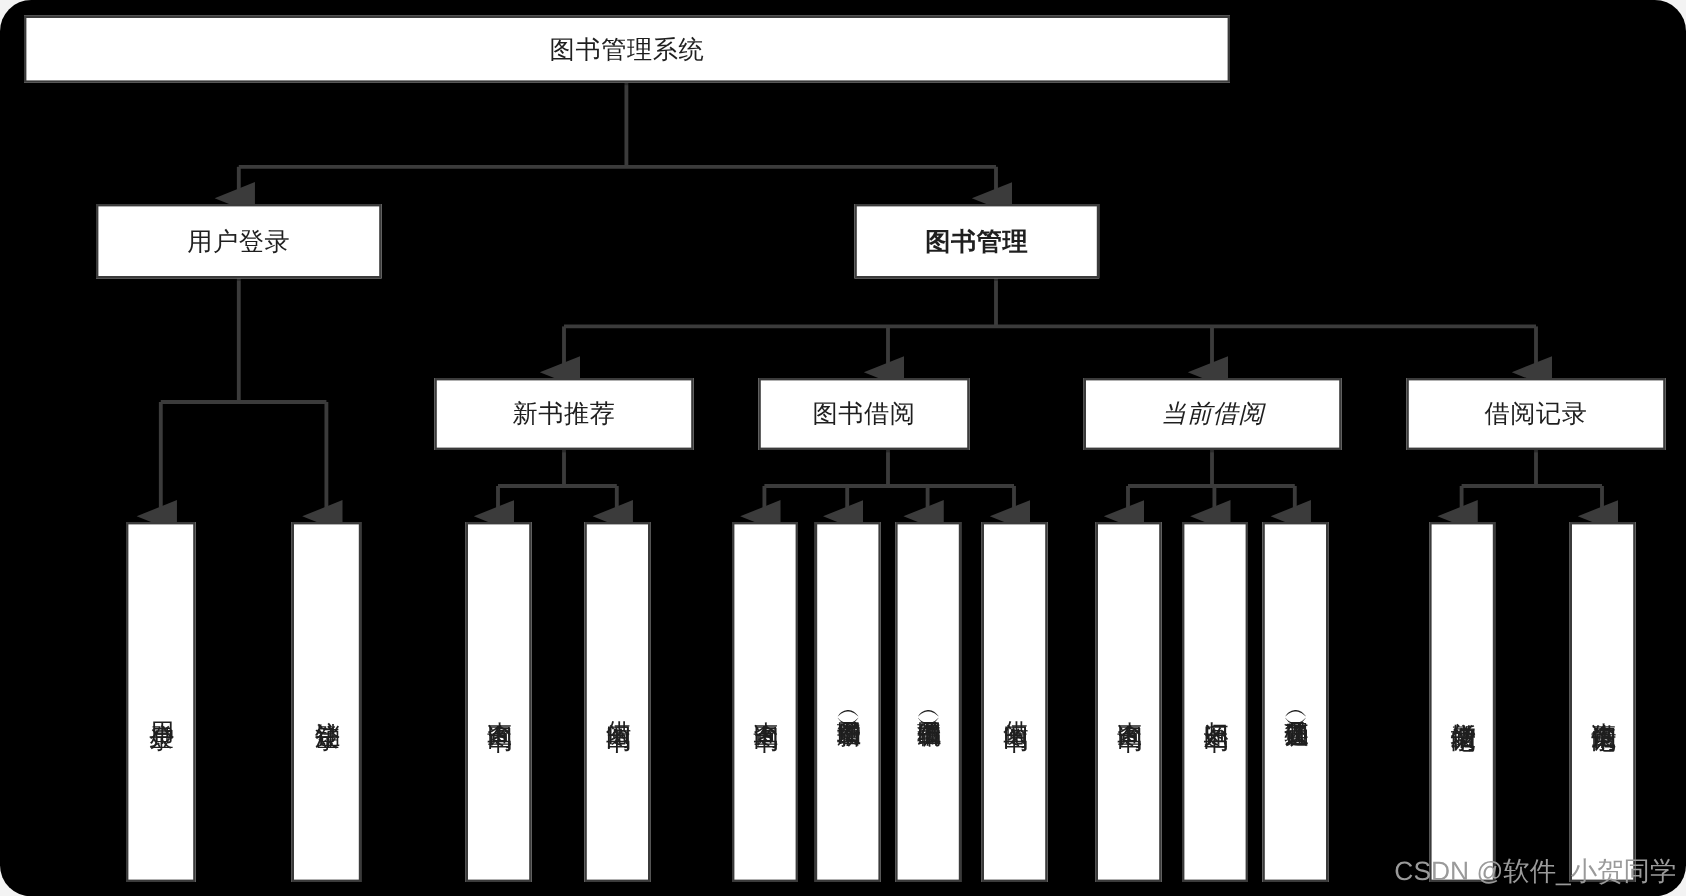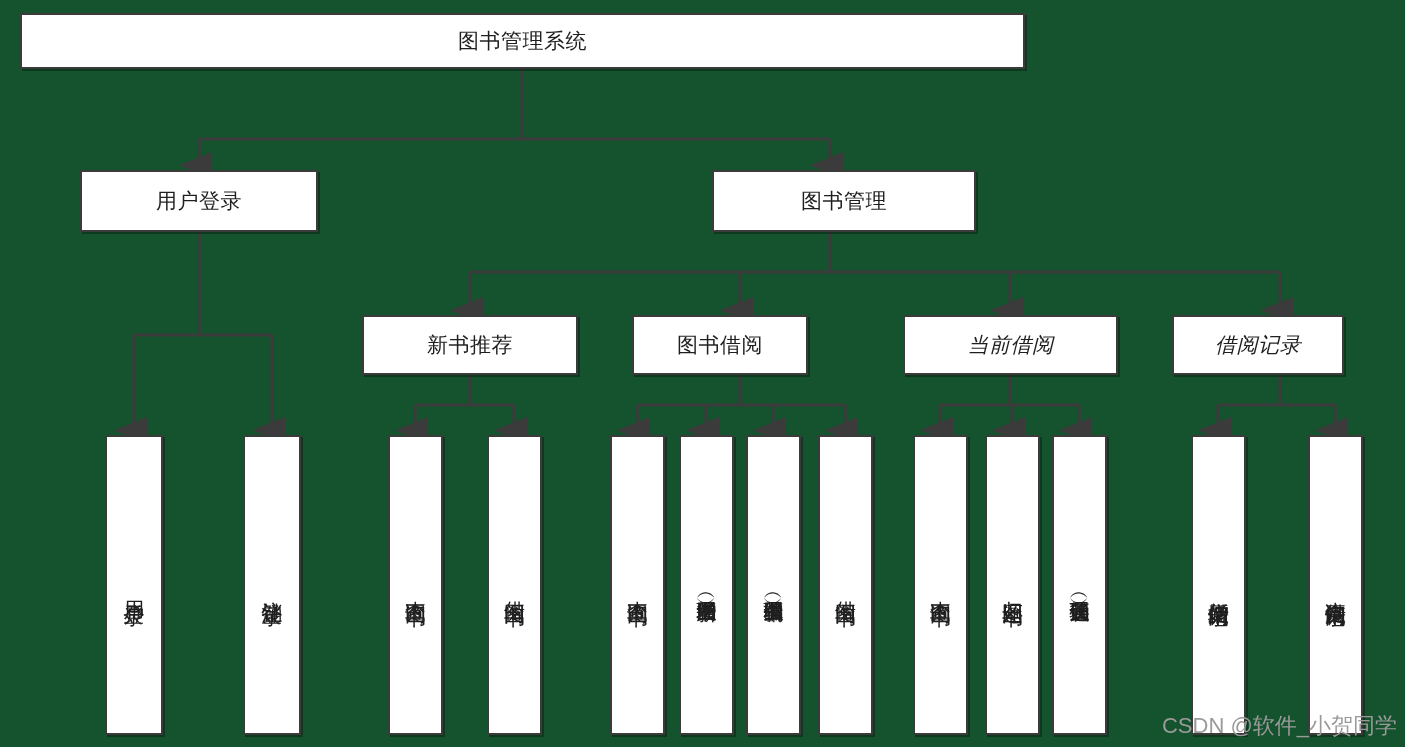--- a/index.html
+++ b/index.html
@@ -12,21 +12,22 @@
     height: 747px;
     overflow: hidden;
     font-family: "Liberation Sans", "DejaVu Sans", sans-serif;
     position: relative;
   }
   #diagram-root {
     position: absolute;
     left: 0; top: 0;
     width: 1405px;
     height: 747px;
-    background: #14532d;
+    background: #000000;
+    border-radius: 26px;
   }
   svg#tree-svg {
     position: absolute;
     left: 0; top: 0;
     width: 1405px;
     height: 747px;
     display: block;
   }
   .node-box {
     position: absolute;
@@ -128,34 +129,34 @@
     </g>
   </svg>
 
   <div class="node-box" style="left:20px; top:13px; width:1005px; height:56px;">
     <div class="node-label-h">图书管理系统</div>
   </div>
 
   <div class="node-box" style="left:80px; top:170px; width:238px; height:62px;">
     <div class="node-label-h">用户登录</div>
   </div>
-  <div class="node-box" style="left:712px; top:170px; width:264px; height:62px;">
+  <div class="node-box" style="left:712px; top:170px; width:204px; height:62px;font-weight:bold;">
     <div class="node-label-h">图书管理</div>
   </div>
 
   <div class="node-box" style="left:362px; top:315px; width:216px; height:60px;padding-left:24px;">
     <div class="node-label-h">新书推荐</div>
   </div>
   <div class="node-box" style="left:632px; top:315px; width:176px; height:60px;">
     <div class="node-label-h">图书借阅</div>
   </div>
   <div class="node-box" style="left:903px; top:315px; width:215px; height:60px;font-style:italic;">
     <div class="node-label-h">当前借阅</div>
   </div>
-  <div class="node-box" style="left:1172px; top:315px; width:172px; height:60px;font-style:italic;">
+  <div class="node-box" style="left:1172px; top:315px; width:216px; height:60px;">
     <div class="node-label-h">借阅记录</div>
   </div>
 
   <div class="node-box" style="left:105px; top:435px; width:58px; height:300px;">
     <div class="node-label-v">用户登录</div>
   </div>
   <div class="node-box" style="left:243px; top:435px; width:58px; height:300px;">
     <div class="node-label-v">注销登录</div>
   </div>
   <div class="node-box" style="left:388px; top:435px; width:55px; height:300px;">

